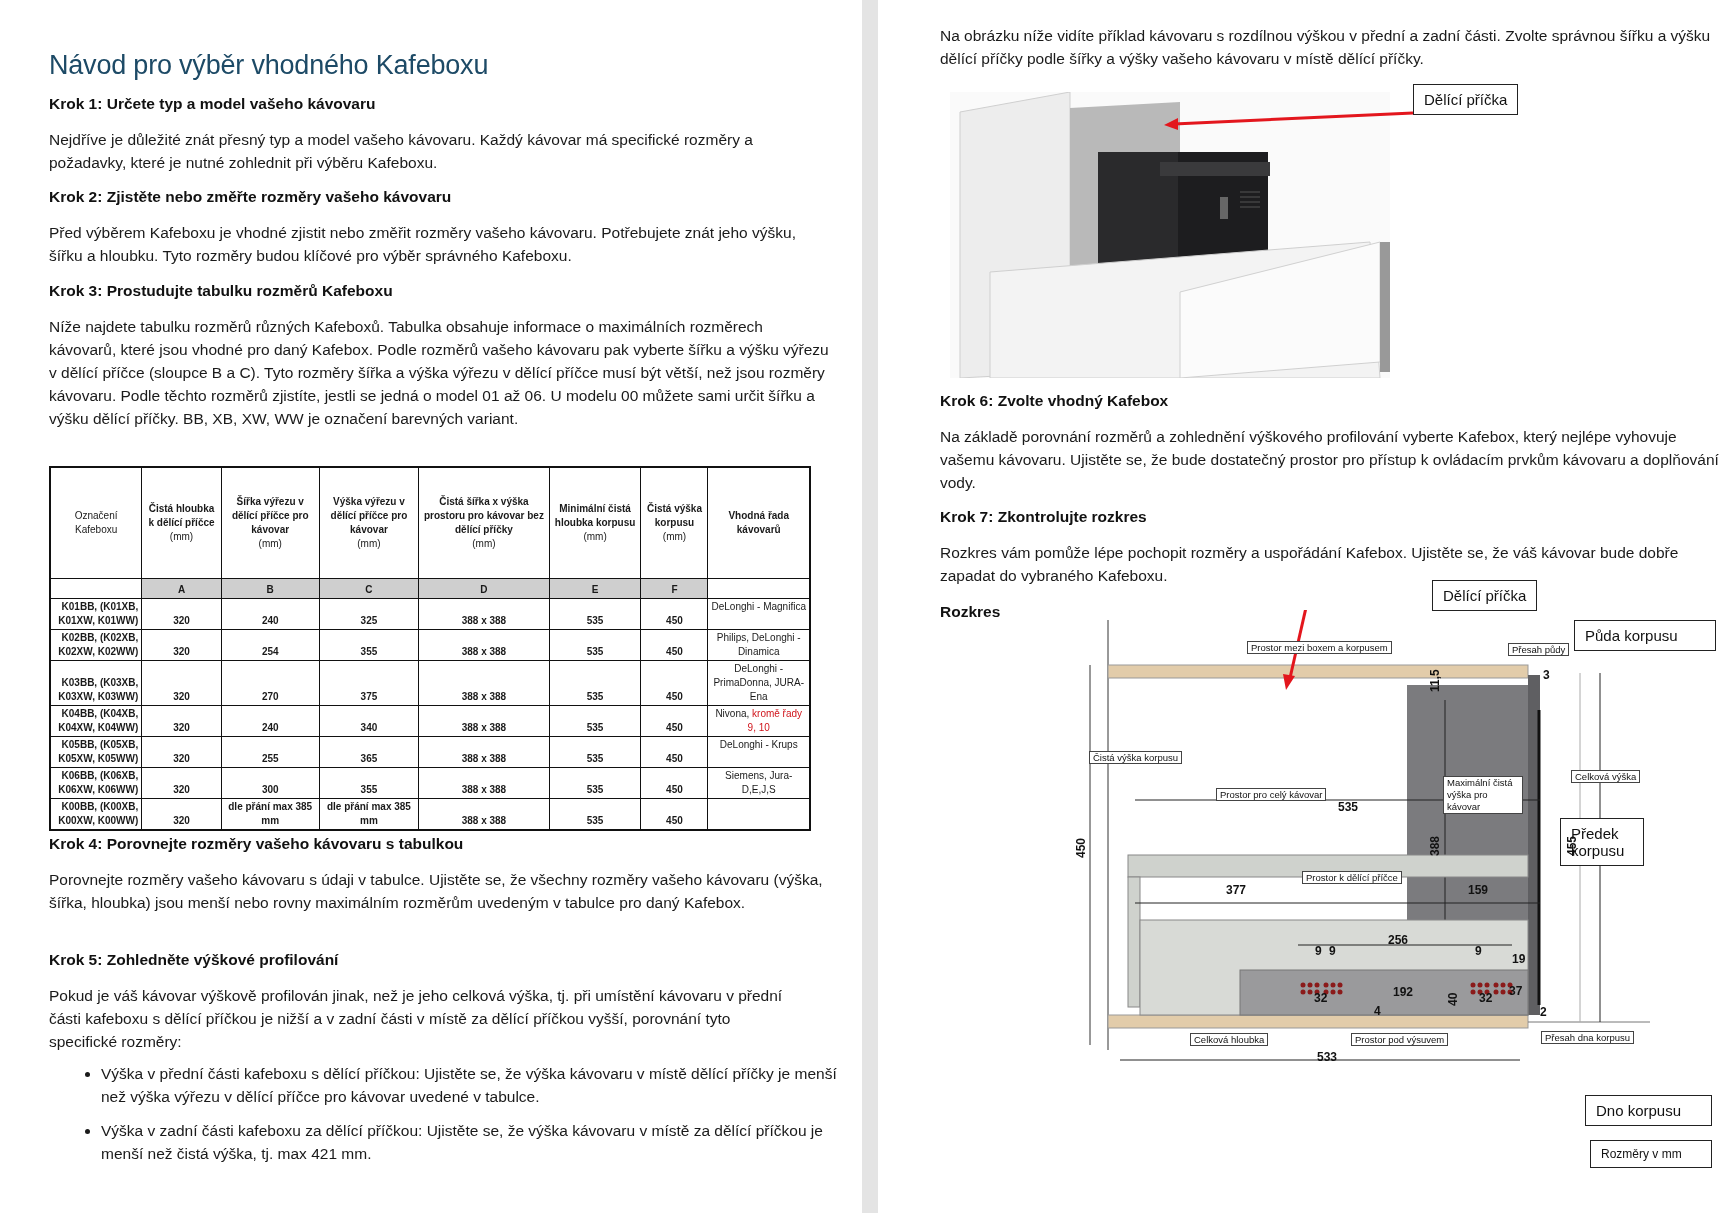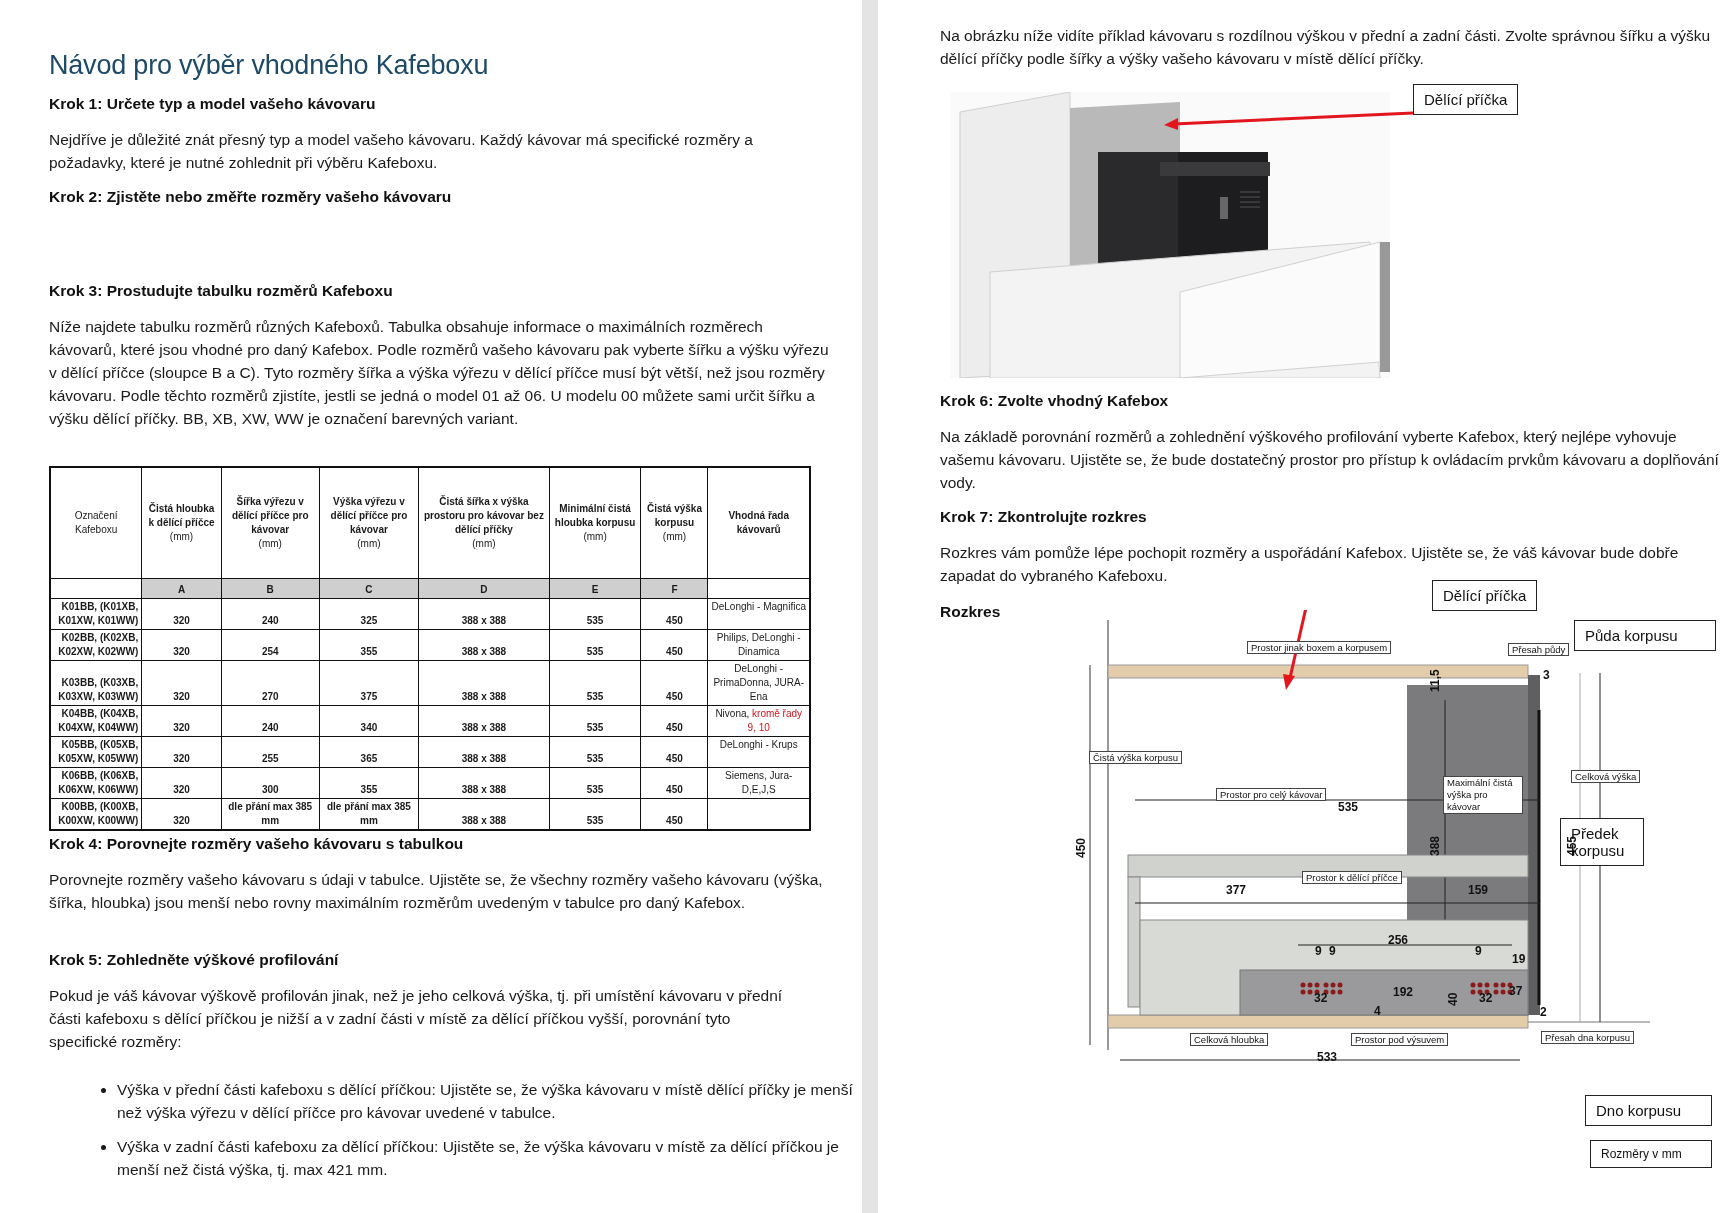--- a/index.html
+++ b/index.html
@@ -23,40 +23,41 @@
   #kafebox-table th .unit { font-weight:normal; }
   #kafebox-table tr.letters td { background:#cfcfcf; font-weight:bold; height:17px; }
   #kafebox-table tr.letters td.blank { background:#fff; }
   #kafebox-table td { font-weight:bold; vertical-align:bottom; line-height:14px; }
   #kafebox-table td.name { text-align:right; }
   #kafebox-table td.series { font-weight:normal; vertical-align:top; }
   #kafebox-table tr.row td { height:28px; }
   #kafebox-table tr.row.tall td { height:42px; }
   .red { color:#d0141b;margin-top:16px; }
 
-  ul.bullets { position:absolute; left:49px; top:1062px; margin:16px; padding-left:52px; width:740px; font-size:15.5px; line-height:23px; }
+  ul.bullets { position:absolute; left:49px; top:1062px; margin:0; padding-left:52px; width:740px; font-size:15.5px; line-height:23px; }
   ul.bullets li { margin-bottom:11px; }
 
   
   .photo { position:absolute; left:950px; top:92px; width:440px; height:286px; background:#f5f5f5; overflow:hidden; }
   .callout { position:absolute; background:#fff; border:1px solid #222; font-size:15px; padding:6px 10px; color:#111; }
   .small-label { position:absolute; background:#fff; border:1px solid #444; font-size:9.5px; padding:0 3px; color:#111; white-space:nowrap; }
   .dim { position:absolute; font-size:12px; font-weight:bold; color:#111; }
   .dim.v { transform:rotate(-90deg); transform-origin:left top; }
 </style>
 </head>
 <body>
 
 <div class="page" id="page-left">
   <h1 class="title" style="margin:0">Návod pro výběr vhodného Kafeboxu</h1>
 
   <div class="h" style="left:49px;top:95px">Krok 1: Určete typ a model vašeho kávovaru</div>
   <div class="p" style="left:49px;top:128px;width:780px">Nejdříve je důležité znát přesný typ a model vašeho kávovaru. Každý kávovar má specifické rozměry a požadavky, které je nutné zohlednit při výběru Kafeboxu.</div>
 
   <div class="h" style="left:49px;top:188px">Krok 2: Zjistěte nebo změřte rozměry vašeho kávovaru</div>
+  <div class="p" style="left:49px;top:221px;width:780px">Před výběrem Kafeboxu je vhodné zjistit nebo změřit rozměry vašeho kávovaru. Potřebujete znát jeho výšku, šířku a hloubku. Tyto rozměry budou klíčové pro výběr správného Kafeboxu.</div>
 
   <div class="h" style="left:49px;top:282px">Krok 3: Prostudujte tabulku rozměrů Kafeboxu</div>
   <div class="p" style="left:49px;top:315px;width:780px">Níže najdete tabulku rozměrů různých Kafeboxů. Tabulka obsahuje informace o maximálních rozměrech kávovarů, které jsou vhodné pro daný Kafebox. Podle rozměrů vašeho kávovaru pak vyberte šířku a výšku výřezu v dělící příčce (sloupce B a C). Tyto rozměry šířka a výška výřezu v dělící příčce musí být větší, než jsou rozměry kávovaru. Podle těchto rozměrů zjistíte, jestli se jedná o model 01 až 06. U modelu 00 můžete sami určit šířku a výšku dělící příčky. BB, XB, XW, WW je označení barevných variant.</div>
 
   <table id="kafebox-table">
     <thead>
       <tr id="hdr-row">
           <th class="first"><span></span><span class="unit">Označení Kafeboxu</span></th>
           <th><span>Čistá hloubka k dělící příčce</span><br><span class="unit">(mm)</span></th>
           <th><span>Šířka výřezu v dělící příčce pro kávovar</span><br><span class="unit">(mm)</span></th>
@@ -262,21 +263,21 @@
   <line x1="230" y1="-20" x2="210" y2="68" stroke="#e3161d" stroke-width="3"></line>
   <polygon points="206,80 203,64 215,66" fill="#e3161d"></polygon>
 </svg>
 
 <div class="callout" style="left:1432px;top:580px">Dělící příčka</div>
 <div class="callout" style="left:1574px;top:620px;width:120px">Půda korpusu</div>
 <div class="callout" style="left:1560px;top:818px;width:62px;line-height:17px">Předek korpusu</div>
 <div class="callout" style="left:1585px;top:1095px;width:105px">Dno korpusu</div>
 <div class="callout" style="left:1590px;top:1140px;width:100px;font-size:12px">Rozměry v mm</div>
 
-<div class="small-label" style="left:1247px;top:641px">Prostor jinak boxem a korpusem</div>
+<div class="small-label" style="left:1247px;top:641px">Prostor mezi boxem a korpusem</div>
 <div class="small-label" style="left:1508px;top:643px">Přesah půdy</div>
 <div class="small-label" style="left:1089px;top:751px">Čistá výška korpusu</div>
 <div class="small-label" style="left:1216px;top:788px">Prostor pro celý kávovar</div>
 <div class="small-label" style="left:1443px;top:776px;width:72px;white-space:normal;line-height:12px">Maximální čistá výška pro kávovar</div>
 <div class="small-label" style="left:1571px;top:770px">Celková výška</div>
 <div class="small-label" style="left:1302px;top:871px">Prostor k dělící příčce</div>
 <div class="small-label" style="left:1190px;top:1033px">Celková hloubka</div>
 <div class="small-label" style="left:1351px;top:1033px">Prostor pod výsuvem</div>
 <div class="small-label" style="left:1541px;top:1031px">Přesah dna korpusu</div>
 

